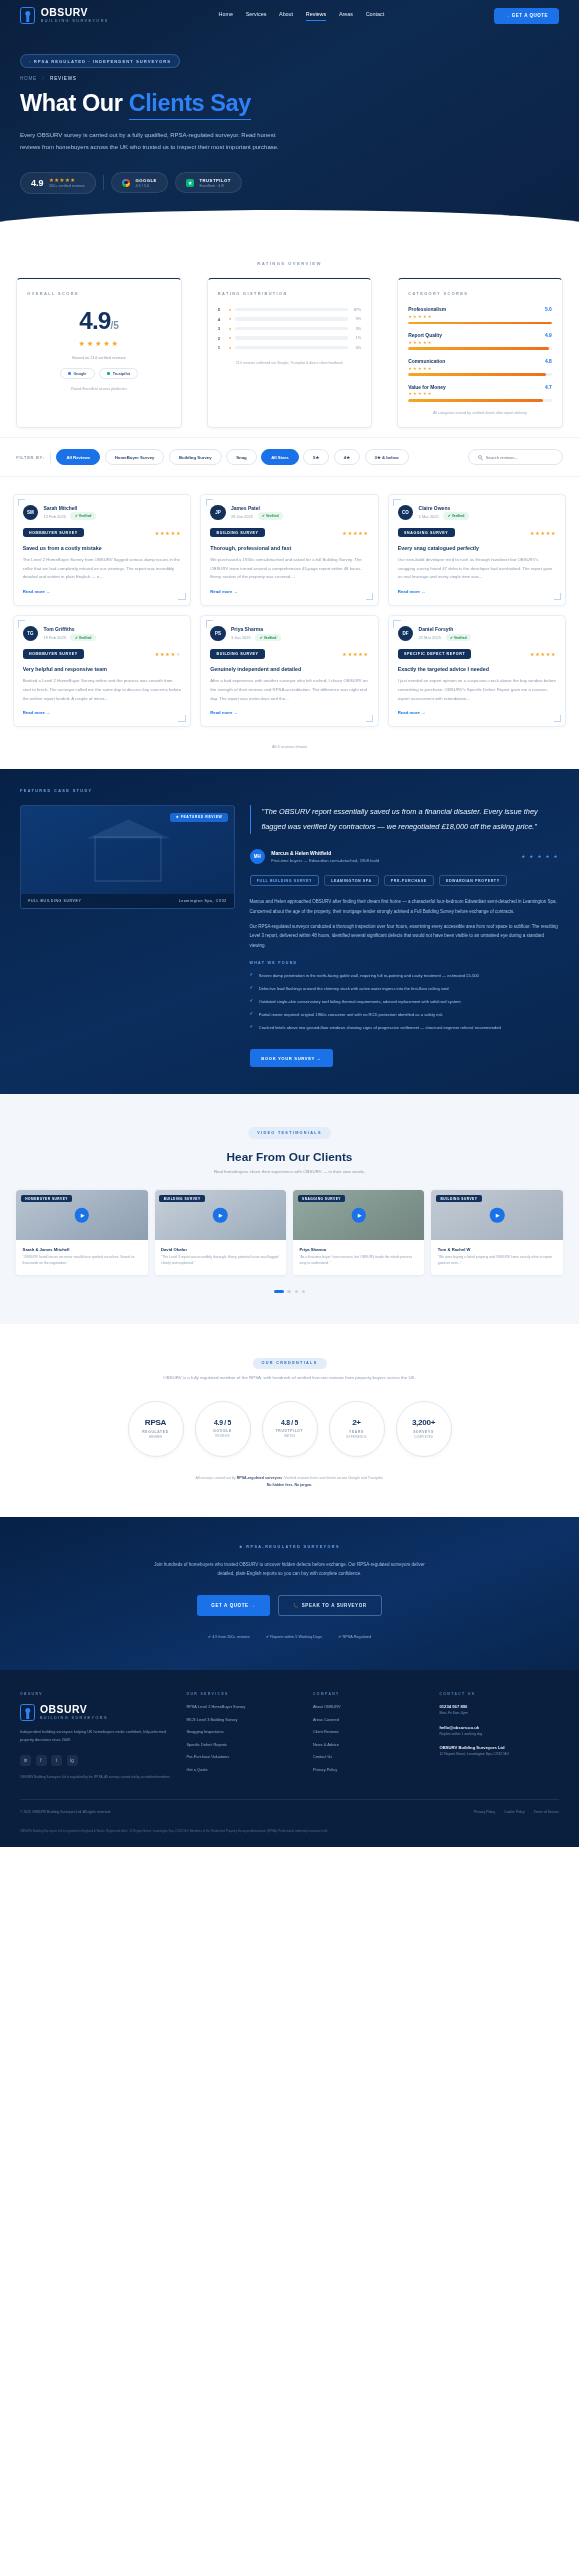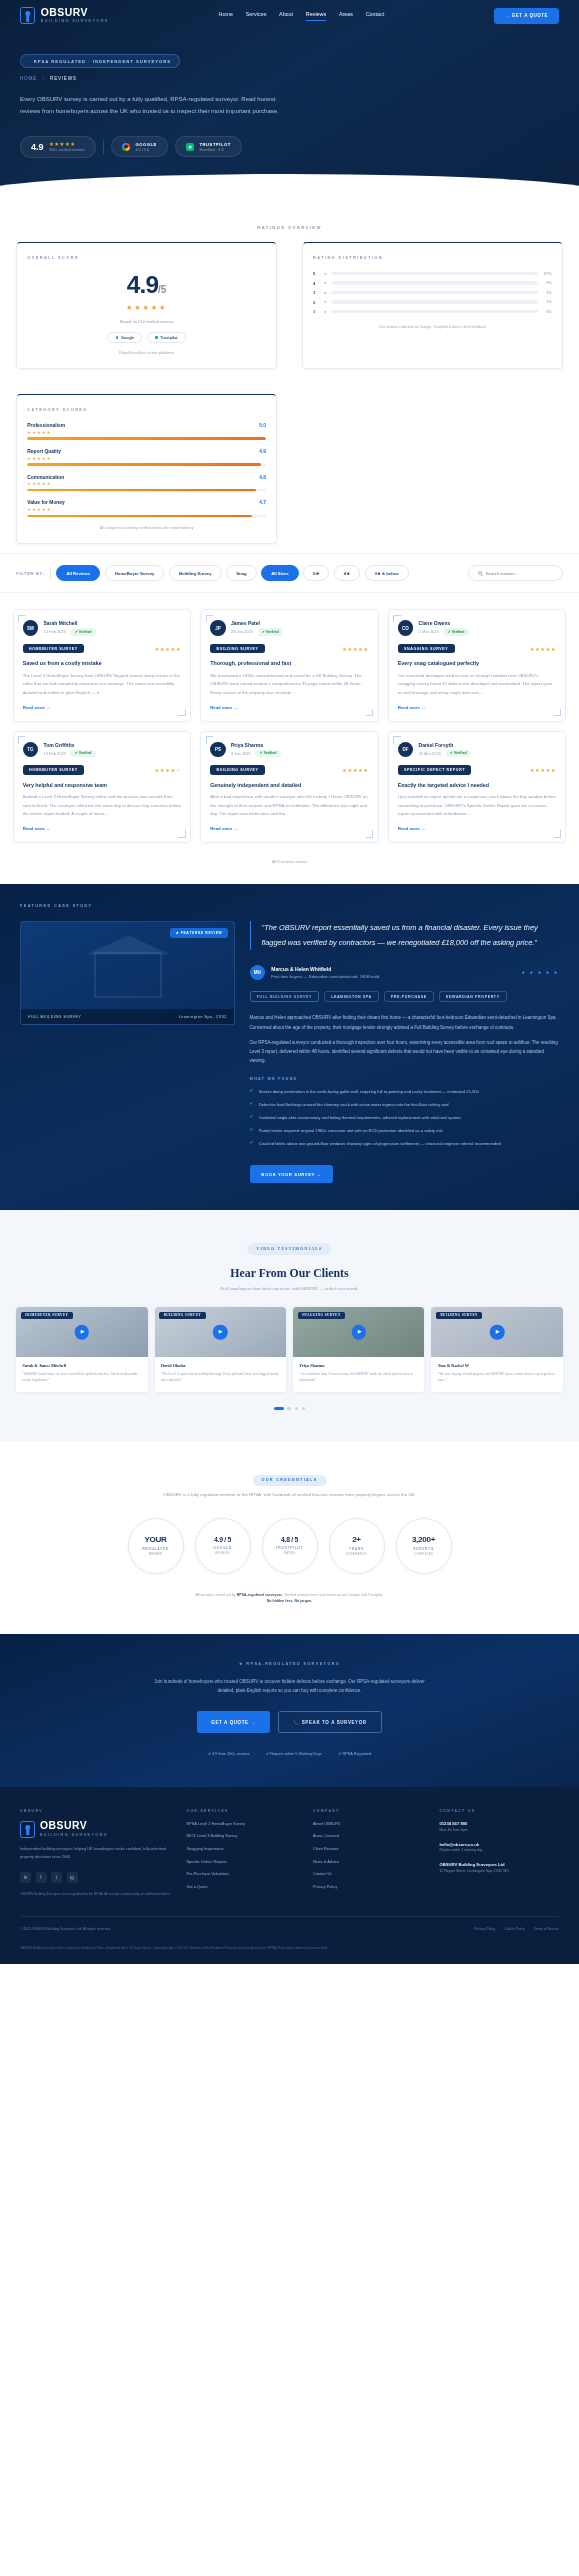--- a/index.html
+++ b/index.html
@@ -81,21 +81,21 @@
   .g-logo::after{content:"";position:absolute;inset:2.2px;background:#13294b;border-radius:50%;}
   .tp-logo{ background:#00b67a; display:flex; align-items:center; justify-content:center; color:#fff; font-size:5.4px;}
   .chip-title { color:#fff; font-size:4.2px; font-weight:700; letter-spacing:0.5px; }
 
   
   .stats-sec { padding:31px 16.3px 9px; background:#fff; }
   .stats-label {
     text-align:center; font-size:4.2px; letter-spacing:1.4px; color:#8b9bb0;
     font-weight:700; margin-bottom:12.7px;
   }
-  .stats-grid { display:grid; grid-template-columns:1fr 1fr; gap:25px; }
+  .stats-grid { display:grid; grid-template-columns:1fr 1fr 1fr; gap:25px; }
   .stat-card {
     background:#fff; border:0.9px solid #e6ebf2; border-radius:4.5px;
     border-top:1.8px solid #12315c; padding:11.8px 10px 12.7px;
     box-shadow:0 0.9px 3.6px rgba(18,49,92,.05);
   }
   .card-kicker {
     font-size:3.9px; letter-spacing:1.4px; color:#8b9bb0; font-weight:700; margin-bottom:11px;
   }
   .big-score { text-align:center; margin-top:9px; }
   .big-score .n { font-size:24.4px; font-weight:700; color:#12315c; letter-spacing:-0.9px; }
@@ -241,21 +241,21 @@
   .found-lbl { font-size:3.6px; letter-spacing:1.3px; color:#6fa4e6; font-weight:700; margin-top:11px; }
   .found-list { margin-top:7.2px; }
   .found-item { display:flex; gap:5.4px; margin-bottom:5.4px; font-size:4.1px; line-height:1.85; color:#a6c4e4; }
   .tick { color:#3d9cf5; font-size:4.5px; flex:none; line-height:1.4; }
   .btn-book {
     margin-top:12.7px; background:#1b72e8; color:#fff; border:none; border-radius:2.7px;
     font-size:4.2px; font-weight:700; letter-spacing:0.6px; padding:6.3px 11.8px;
   }
 
   
-  .clients { background:#f3f6fa; padding:27px 16.3px 31px; text-align:center;font-family:Liberation Serif, serif; }
+  .clients { background:#f3f6fa; padding:27px 16.3px 31px; text-align:center; }
   .clients-kicker {
     display:inline-block; background:#e3edfa; color:#2f6fc4; font-size:3.8px;
     letter-spacing:1.3px; font-weight:700; padding:3.6px 9px; border-radius:11px;
   }
   .clients h2 { font-size:11.8px; font-weight:700; color:#12315c; margin-top:11px; }
   .clients-sub { font-size:4.4px; color:#8b9bb0; margin-top:5.4px; }
   .vid-grid { display:grid; grid-template-columns:repeat(4,1fr); gap:7.2px; margin-top:16.3px; text-align:left; }
   .vid-card { background:#fff; border-radius:3.6px; overflow:hidden; box-shadow:0 0.9px 3.6px rgba(18,49,92,.06); }
   .vid-thumb { height:50px; position:relative; }
   .vt1 { background:linear-gradient(150deg,#b9c5d2,#8d9eb0); }
@@ -373,20 +373,23 @@
       <button class="btn-quote-top">→ GET A QUOTE</button>
     </nav>
 
     <div class="hero-body">
       <div class="pill-badge">· RPSA REGULATED · INDEPENDENT SURVEYORS</div>
       <div class="crumbs">
         <span>HOME</span>
         <span class="sep">/</span>
         <span class="cur">REVIEWS</span>
       </div>
+      <h1 class="hero-title">
+        <span>What Our </span><span class="accent">Clients Say</span>
+      </h1>
       <p class="hero-lede">Every OBSURV survey is carried out by a fully qualified, RPSA-regulated surveyor. Read honest reviews from homebuyers across the UK who trusted us to inspect their most important purchase.</p>
 
       <div class="trust-row">
         <div class="trust-chip">
           <span class="score-big">4.9</span>
           <div>
             <div class="chip-stars">★★★★★</div>
             <div class="chip-note">200+ verified reviews</div>
           </div>
         </div>
@@ -774,21 +777,21 @@
       <span class="dot-nav"></span>
       <span class="dot-nav"></span>
     </div>
   </section>
 
   <section class="creds">
     <span class="clients-kicker">OUR CREDENTIALS</span>
     <div class="creds-sub">OBSURV is a fully regulated member of the RPSA, with hundreds of verified five-star reviews from property buyers across the UK.</div>
     <div class="creds-row" id="creds-row">
         <div class="cred">
-          <div class="cred-top">YOUR</div>
+          <div class="cred-top">RPSA</div>
           <div class="cred-l1">REGULATED</div>
           <div class="cred-l2">MEMBER</div>
         </div>
         <div class="cred">
           <div class="cred-top sm">4.9 / 5</div>
           <div class="cred-l1">GOOGLE</div>
           <div class="cred-l2">REVIEWS</div>
         </div>
         <div class="cred">
           <div class="cred-top sm">4.8 / 5</div>

